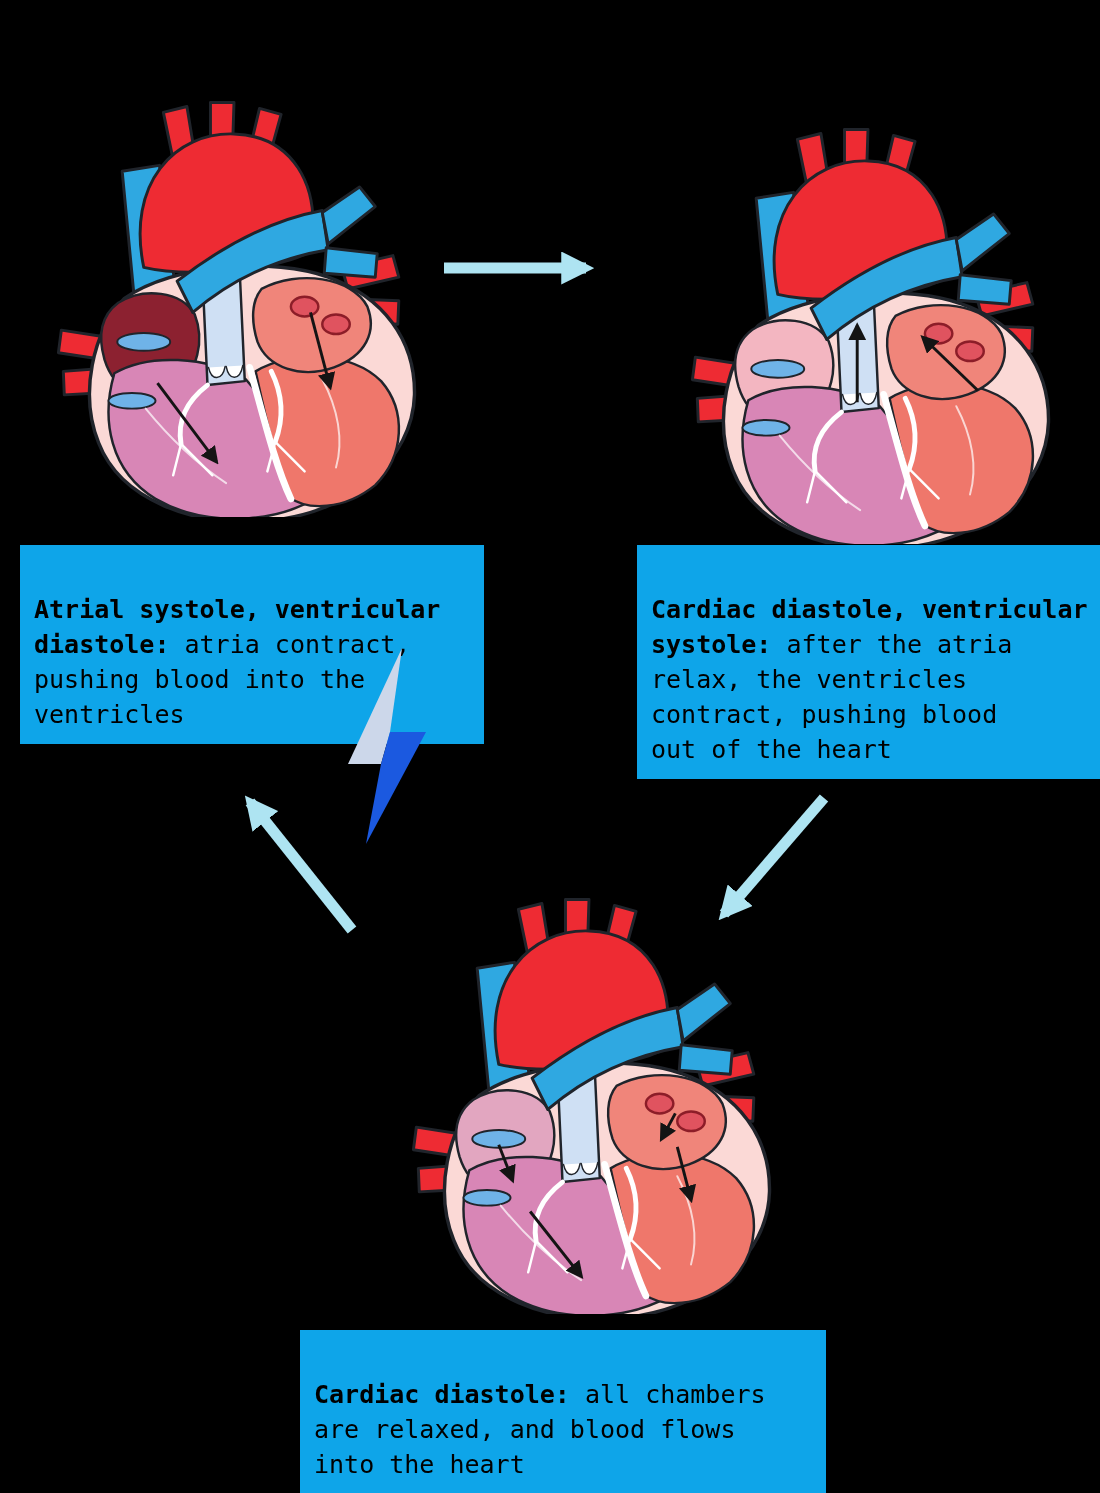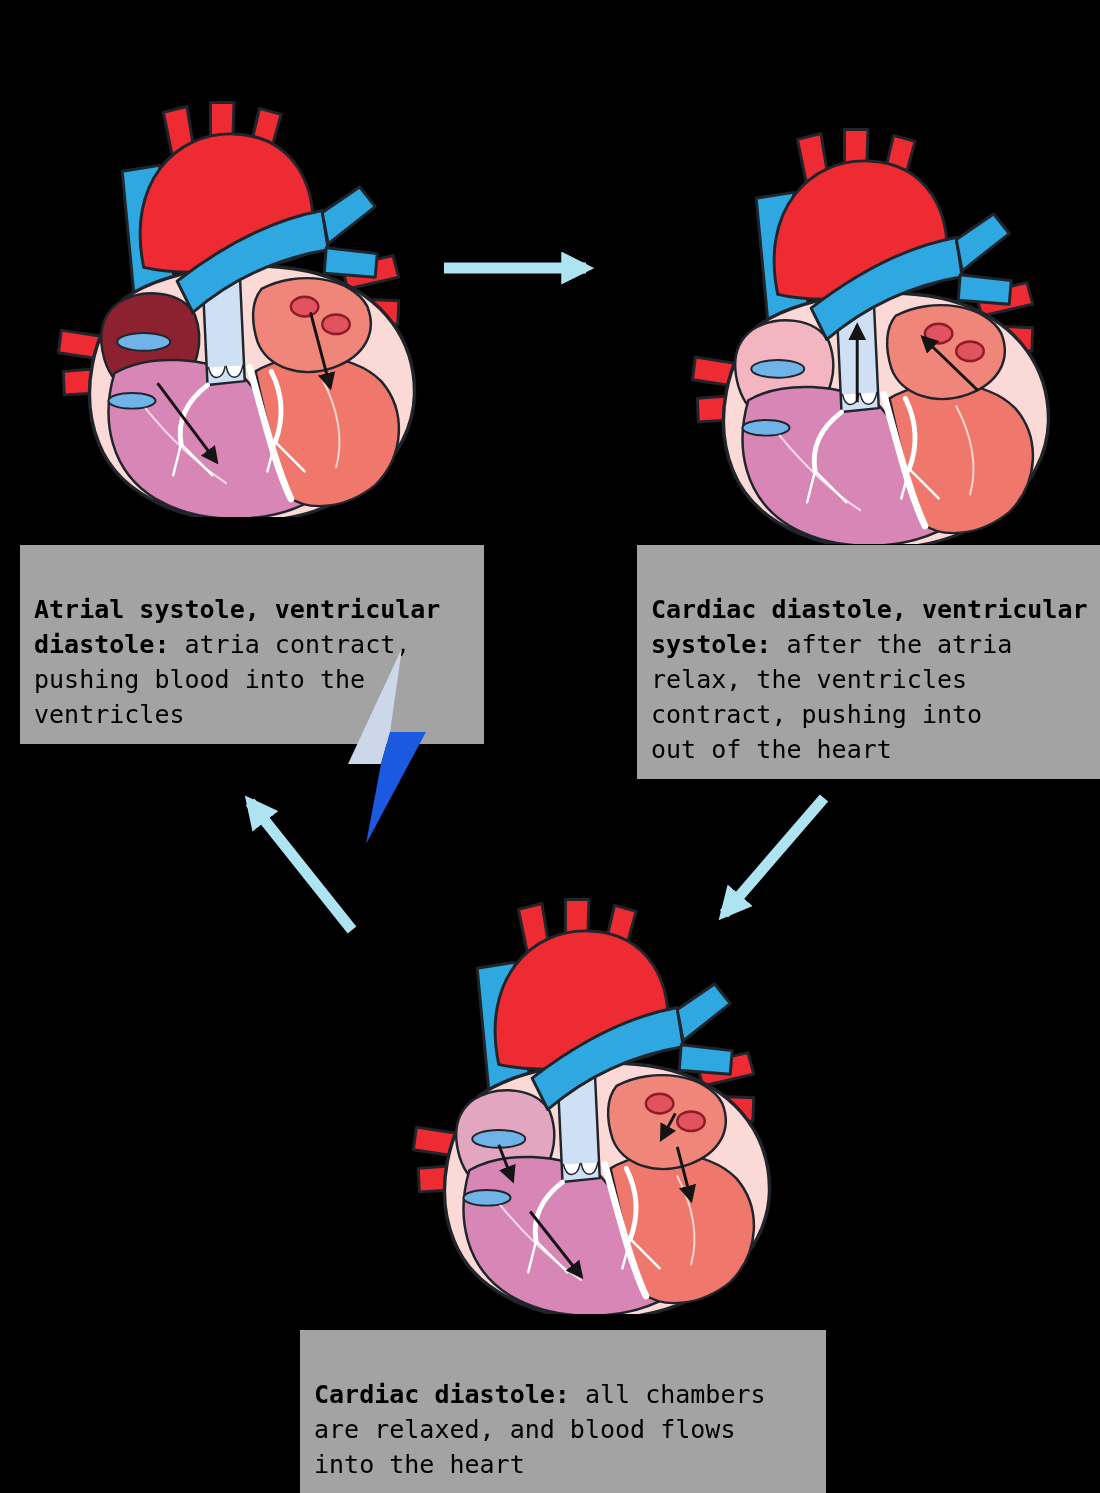--- a/index.html
+++ b/index.html
@@ -6,21 +6,21 @@
   #canvas{
     position:relative;width:1100px;height:1493px;background:#000;overflow:hidden;
     font-family:"DejaVu Sans Mono","Liberation Mono",monospace;
   }
   .heart{position:absolute;z-index:2;}
   .heart svg{display:block;}
   .h1{--ra-color:#8c2130;}
   .h2{--ra-color:#f3b6c1;}
   .h3{--ra-color:#e2a6c0;}
   .caption{
-    position:absolute;background:#a3a3a3;color:#000;
+    position:absolute;background:#0ea5e9;color:#000;
     padding:12px 14px;font-size:25px;line-height:1.40;
     white-space:pre-line;z-index:4;
   }
   .caption .lead{font-weight:bold;}
   .caption-1{left:20px;top:545px;width:436px;}
   .caption-2{left:637px;top:545px;width:452px;}
   .caption-3{left:300px;top:1330px;width:498px;}
   .cyc-arrow{position:absolute;z-index:3;}
   #bolt{position:absolute;left:336px;top:646px;z-index:5;}
   #watermark-my{
@@ -143,21 +143,21 @@
     <span class="lead">Atrial systole, ventricular
 diastole:</span><span> atria contract,
 pushing blood into the
 ventricles</span>
   </div>
 
   <div class="caption caption-2">
     <span class="lead">Cardiac diastole, ventricular
 systole:</span><span> after the atria
 relax, the ventricles
-contract, pushing into
+contract, pushing blood
 out of the heart</span>
   </div>
 
   <div class="caption caption-3">
     <span class="lead">Cardiac diastole:</span><span> all chambers
 are relaxed, and blood flows
 into the heart</span>
   </div>
 
 </div>

